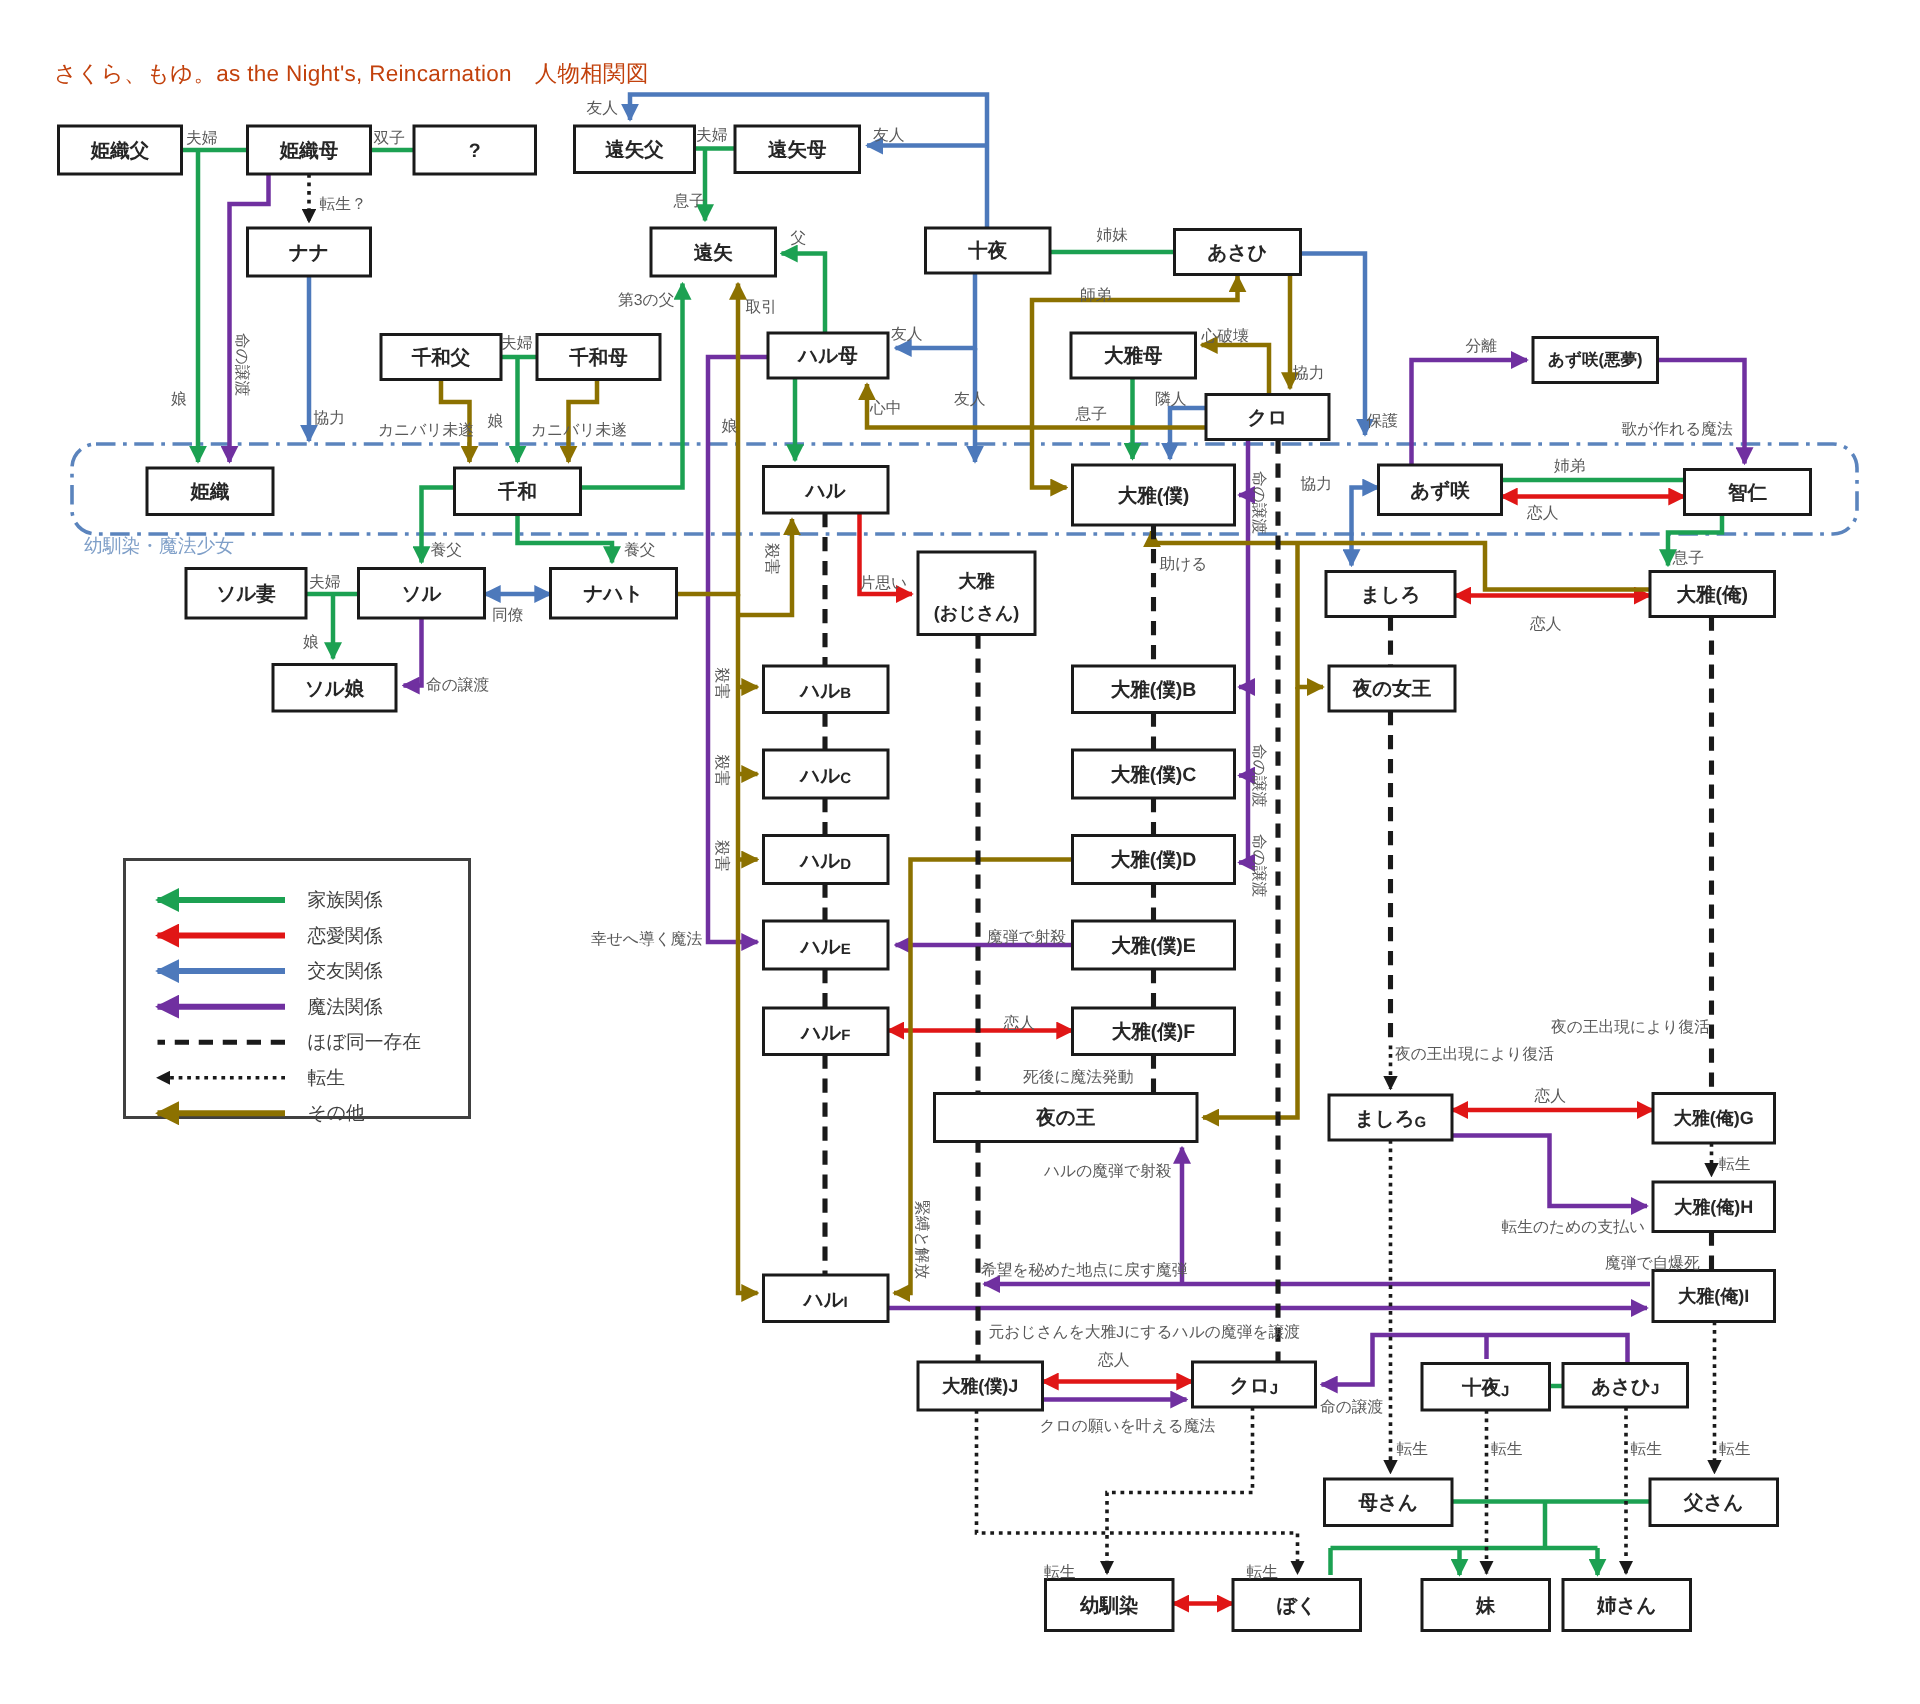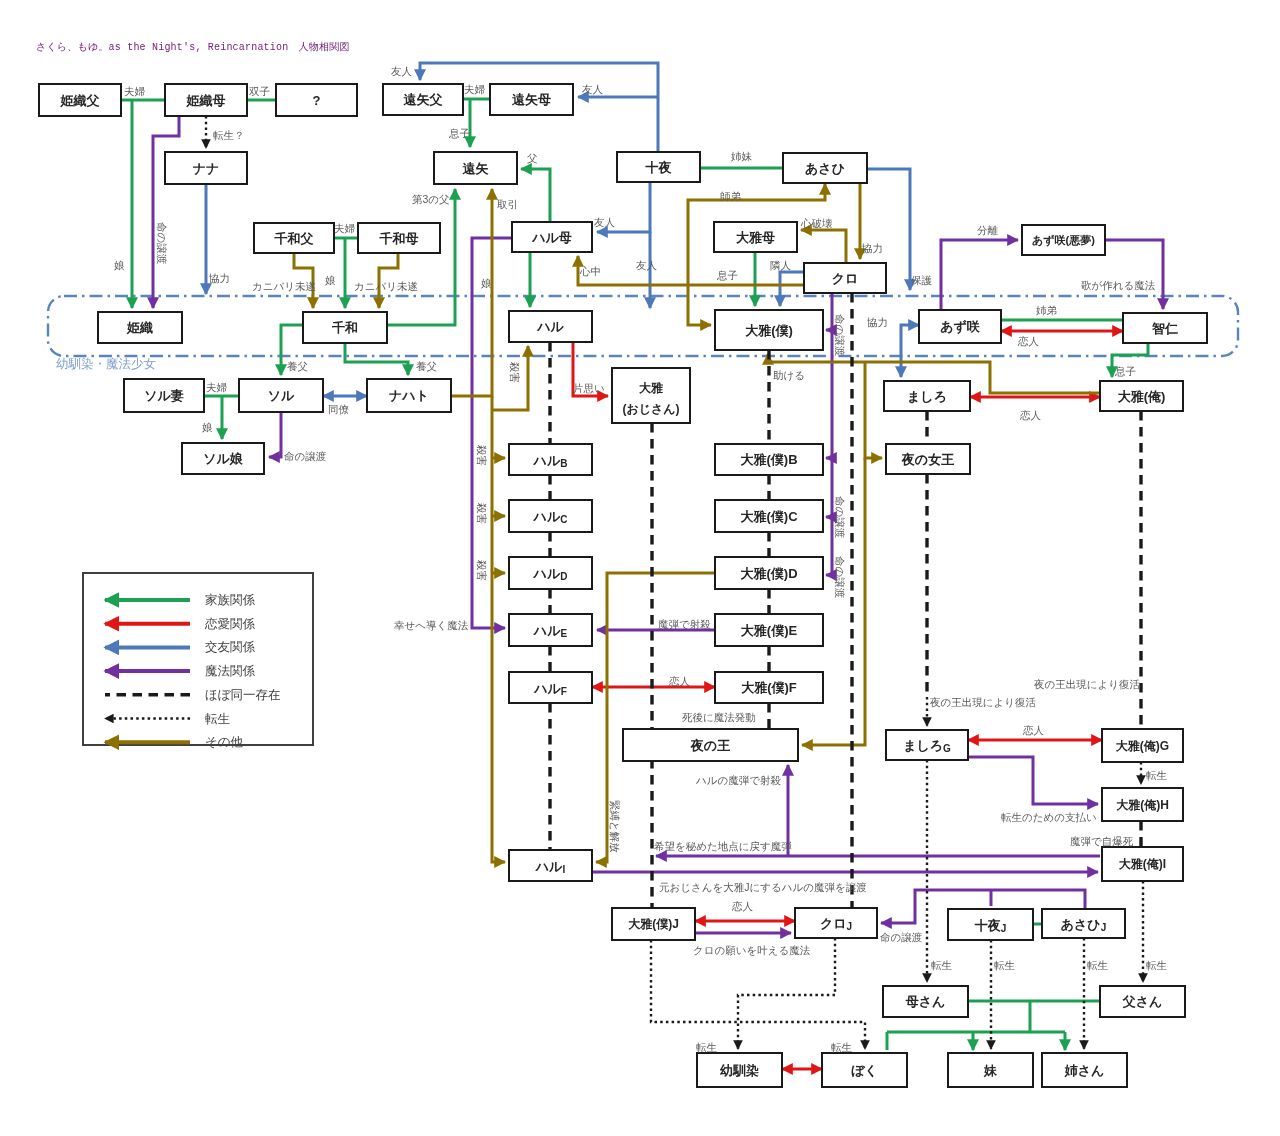--- a/index.html
+++ b/index.html
@@ -1,18 +1,18 @@
 <!DOCTYPE html>
 <html><head>
 <meta charset="utf-8">
 <style>
   html,body{margin:0;padding:0;background:#ffffff;}
   #stage{position:relative;width:1280px;height:1136px;background:#ffffff;overflow:hidden;
          font-family:"Liberation Sans","DejaVu Sans",sans-serif;}
-  #title{position:absolute;left:36px;top:40px;font-size:10px;color:#701a75;letter-spacing:.2px;font-family:Liberation Mono, monospace;}
+  #title{position:absolute;left:36px;top:40px;font-size:15px;color:#c2410c;letter-spacing:.2px;}
   #diagram{position:absolute;left:0;top:0;}
   text{font-family:"Liberation Sans","DejaVu Sans",sans-serif;}
 </style>
 </head>
 <body>
 
 <div id="stage">
   <div id="title">さくら、もゆ。as the Night's, Reincarnation　人物相関図</div>
   <svg id="diagram" width="1280" height="1136" viewBox="0 0 1280 1136">
       <defs>

